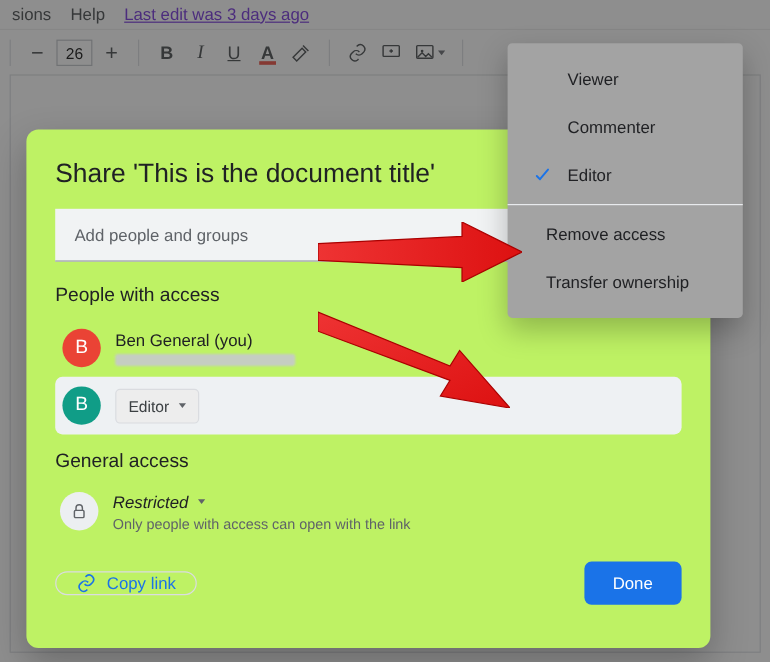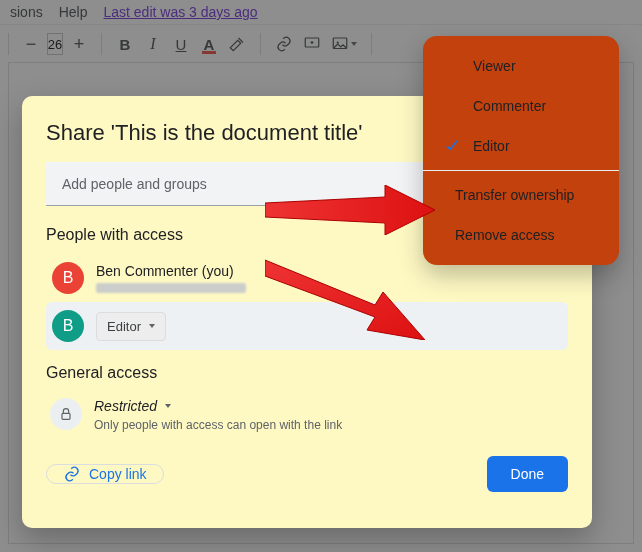--- a/index.html
+++ b/index.html
@@ -17,28 +17,28 @@
   .tgroup { display:flex; align-items:center; gap:2px; padding:0 6px; }
   .tsep   { width:1px; height:22px; background:#dadce0; margin:0 4px; }
   .tbtn   { min-width:26px; height:26px; padding:0 4px; display:flex; align-items:center; justify-content:center; font-size:15px; color:#3c4043; border-radius:3px; }
   .tbtn.bold    { font-weight:700; }
   .tbtn.italic  { font-style:italic; font-family:"Times New Roman",serif; font-size:16px;}
   .tbtn.under   { text-decoration:underline; }
   .tbtn.fontcol { position:relative; font-weight:600;}
   .tbtn.fontcol::after{ content:""; position:absolute; left:6px; right:6px; bottom:3px; height:3px; background:#ea4335;}
   .tbtn.hilite svg, .tbtn svg { display:block; }
   .fontsize     { display:flex; align-items:center; }
-  .fontsize .box{ width:16px; height:22px; border:1px solid #bdc1c6; display:flex; align-items:center; justify-content:center; font-size:13px; margin:0 2px;}
+  .fontsize .box{ width:30px; height:22px; border:1px solid #bdc1c6; display:flex; align-items:center; justify-content:center; font-size:13px; margin:0 2px;}
   .fontsize .pm { width:24px; height:22px; display:flex; align-items:center; justify-content:center; font-size:18px; color:#3c4043;}
   .tri { width:0;height:0;border-left:3px solid transparent;border-right:3px solid transparent;border-top:4px solid #5f6368; margin-left:2px;}
 
   .page-behind { position:absolute; top:62px; left:8px; right:8px; bottom:8px; background:#fff; border:1px solid #dadce0; }
 
   
-  .dialog { position:absolute; left:22px; top:96px; width:570px; height:432px; background:#fef9c3; border-radius:10px; box-shadow:0 12px 30px rgba(0,0,0,0.25); padding:24px 24px 18px 24px; z-index:10; }
+  .dialog { position:absolute; left:22px; top:108px; width:570px; height:432px; background:#bef264; border-radius:10px; box-shadow:0 12px 30px rgba(0,0,0,0.25); padding:24px 24px 18px 24px; z-index:10; }
   .dialog h1 { font-size:22px; font-weight:400; color:#202124; margin-bottom:16px; }
 
   .input-box { background:#f1f3f4; border-bottom:1px solid #9aa0a6; height:44px; display:flex; align-items:center; padding:0 16px; margin-bottom:20px; position:relative;margin-top:16px;}
   .input-box input { border:0; background:transparent; outline:0; font-size:14px; width:100%; color:#3c4043; }
   .input-box input::placeholder{ color:#5f6368; }
   .watermark { position:absolute; right:12px; top:0; bottom:0; display:flex; align-items:center; font-size:13px; color:#b0b3b7; font-family:"Times New Roman",serif; pointer-events:none;}
 
   .section-title { font-size:16px; font-weight:500; color:#202124; margin-bottom:10px; }
 
   .people { display:flex; flex-direction:column; }
@@ -59,21 +59,21 @@
   .lock-circ { width:32px; height:32px; border-radius:50%; background:#eceff1; display:flex; align-items:center; justify-content:center; flex:0 0 32px;}
   .ga-texts { display:flex; flex-direction:column; gap:4px;}
   .ga-line1 { display:flex; align-items:center; gap:6px; font-size:14px; color:#202124;font-style:italic;}
   .ga-line2 { font-size:12px; color:#5f6368; }
 
   .footer { display:flex; justify-content:space-between; align-items:center; margin-top:18px;}
   .copy-btn { display:flex; align-items:center; gap:8px; border:1px solid #dadce0; border-radius:20px; padding:0 16px; color:#1a73e8; font-size:14px; font-weight:500;}
   .done-btn { background:#1a73e8; color:#fff; border-radius:6px; padding:10px 24px; font-size:14px; font-weight:500;}
 
   
-  .popover { position:absolute; left:423px; top:36px; width:196px; background:#c2410c; border-radius:14px; box-shadow:0 10px 24px rgba(0,0,0,0.25); padding:10px 0; z-index:20; }
+  .popover { position:absolute; left:423px; top:36px; width:196px; background:#a3a3a3; border-radius:4px; box-shadow:0 10px 24px rgba(0,0,0,0.25); padding:10px 0; z-index:20; }
   .pop-item { display:flex; align-items:center; gap:12px; padding:12px 20px; font-size:14px; color:#202124;}
   .pop-item .chk { width:18px; display:flex; justify-content:center; color:#1a73e8;}
   .pop-sep { height:1px; background:#e8eaed; margin:4px 0;}
 
   
   .arrow { position:absolute; z-index:30; pointer-events:none;}
   .arrow svg { display:block; }
 
 </style>
 </head>
@@ -139,21 +139,21 @@
   <div class="input-box">
     <input type="text" placeholder="Add people and groups" style="">
     <span class="watermark">groovyPost.com</span>
   </div>
 
   <div class="section-title">People with access</div>
   <div class="people">
     <div class="person">
       <div class="avatar o">B</div>
       <div class="p-col">
-        <div class="p-name">Ben Commenter (you)</div>
+        <div class="p-name">Ben General (you)</div>
         <div class="p-email"></div>
       </div>
     </div>
     <div class="person sel">
       <div class="avatar t">B</div>
       <div class="role-btn">
         <span>Editor</span>
         <span class="tri"></span>
       </div>
     </div>
@@ -201,25 +201,25 @@
     <span class="chk">
       <svg width="16" height="16" viewBox="0 0 24 24" fill="none">
           <path d="M5 13l4 4 10-12" stroke="#1a73e8" stroke-width="2.4" stroke-linecap="round" stroke-linejoin="round"></path>
         </svg>
     </span>
     <span>Editor</span>
   </div>
   <div class="pop-sep"></div>
   <div class="pop-item">
     <span></span>
+      <span>Remove access</span>
+  </div>
+  <div class="pop-item">
+    <span></span>
       <span>Transfer ownership</span>
-  </div>
-  <div class="pop-item">
-    <span></span>
-      <span>Remove access</span>
   </div>
 </div>
 
 <div class="arrow" style="left:265px; top:185px;">
   <svg width="170" height="50" viewBox="0 0 170 50">
       <defs>
         <linearGradient id="g1" x1="0" y1="0" x2="1" y2="0">
           <stop offset="0" stop-color="#e33"></stop>
           <stop offset="1" stop-color="#d11"></stop>
         </linearGradient>

